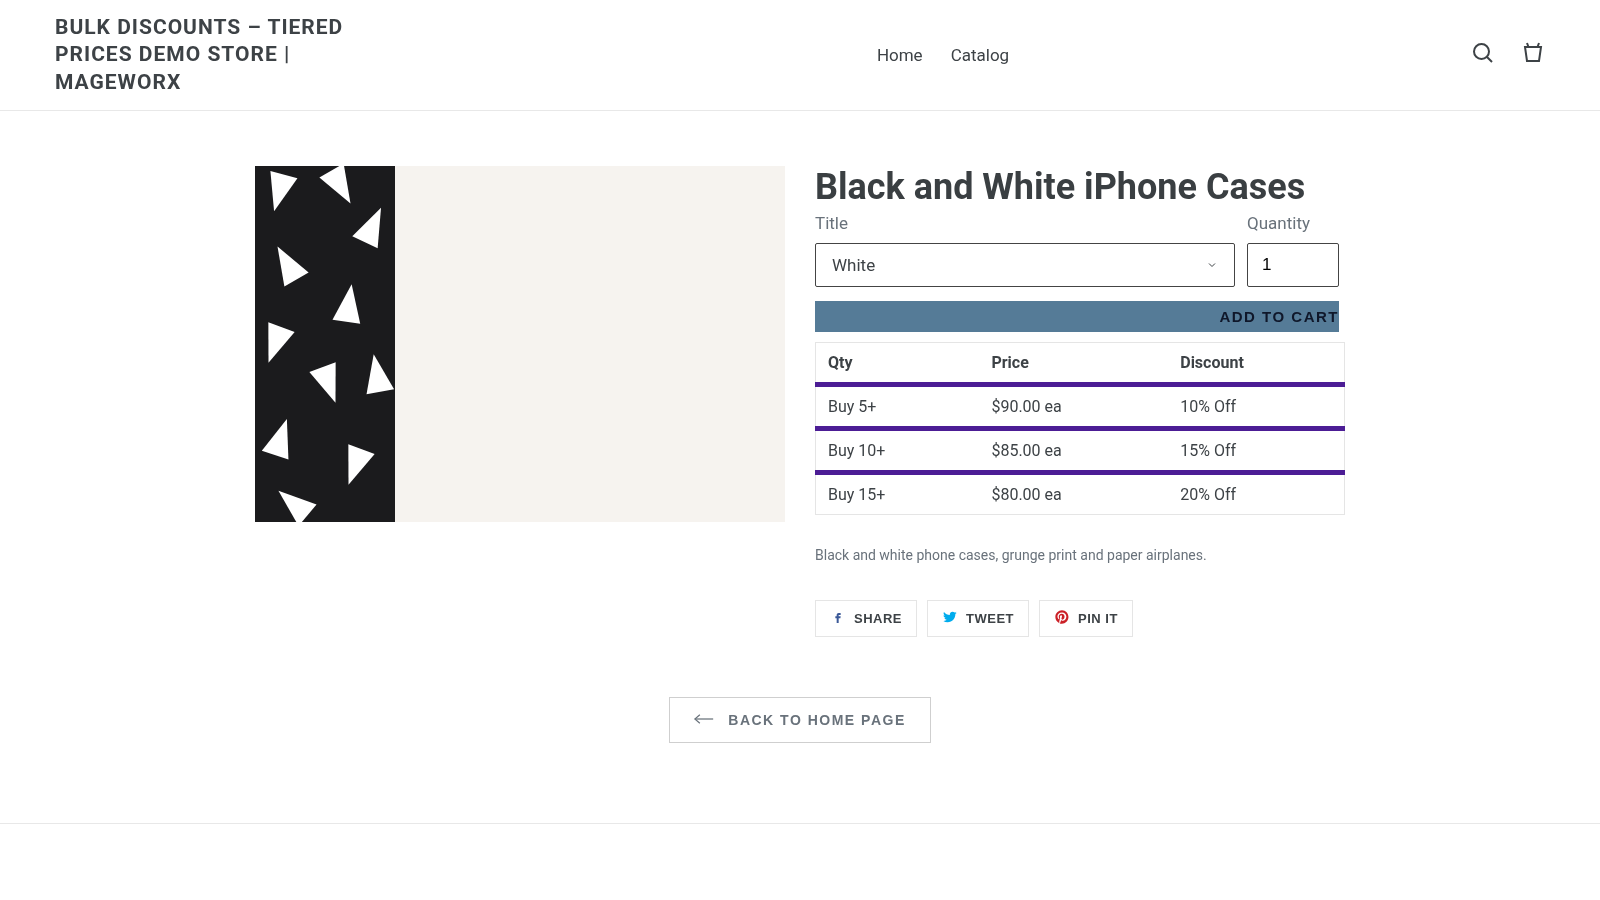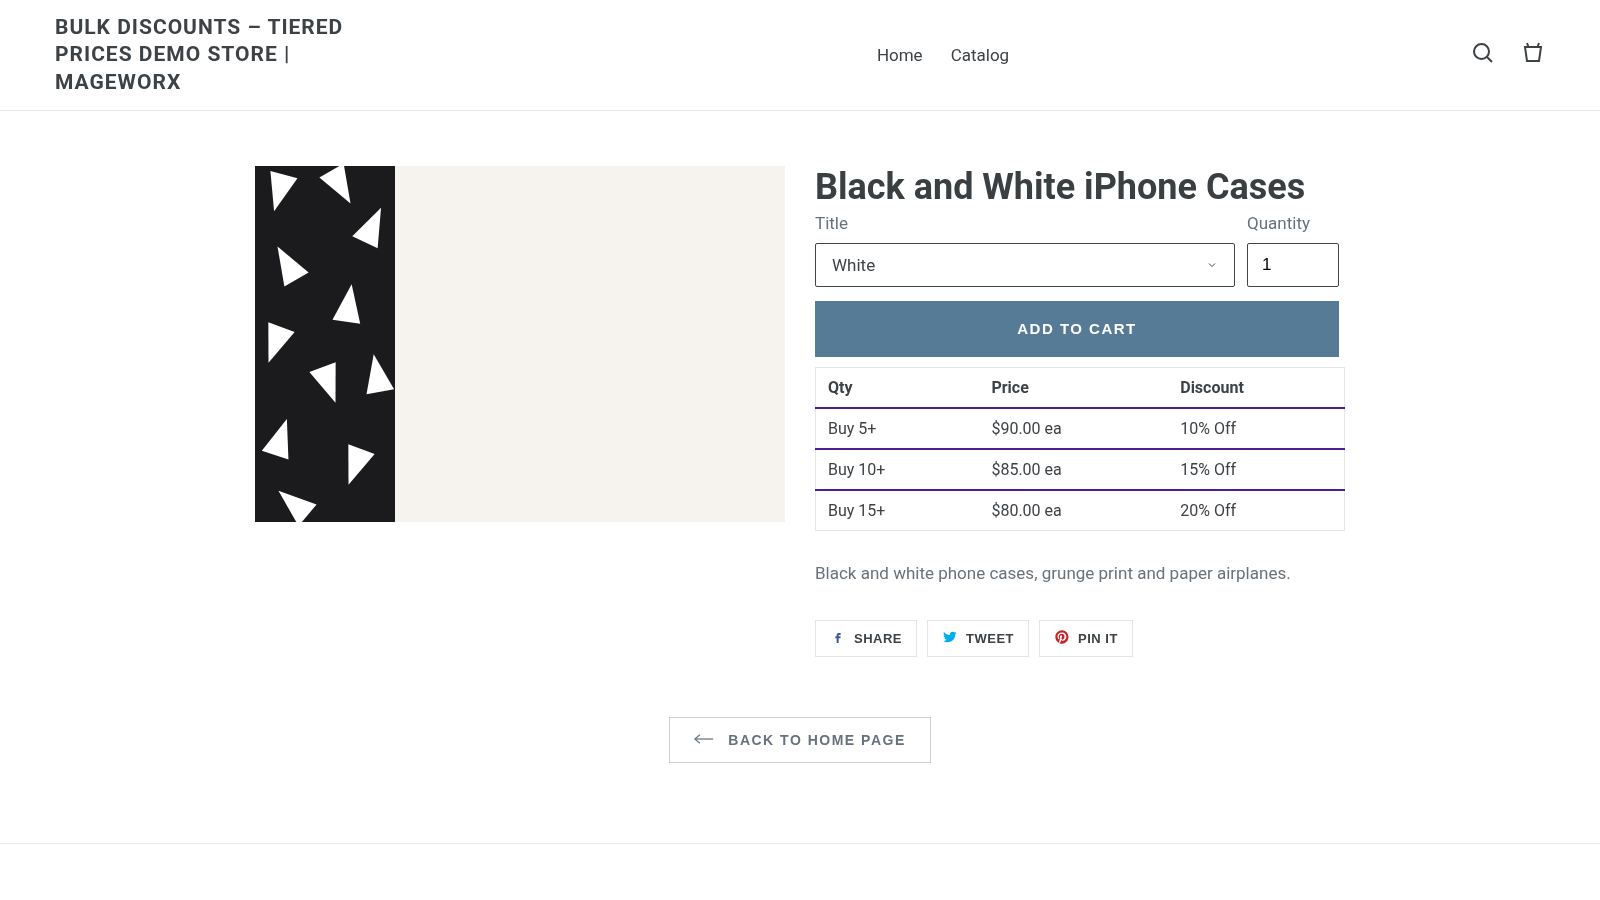--- a/index.html
+++ b/index.html
@@ -116,46 +116,47 @@
     width:100%;
     height:44px;
     border:1px solid #444;
     border-radius:2px;
     padding: 0 14px;
     font-size:17px;
   }
   .add-to-cart {
     width:100%;
     max-width: 524px;
-    height:56px;
+    height:31px;
     background:#557b97;
-    color:#ffffff;
+    color:#0f172a;
     border:none;
     font-size:15px;
     font-weight:700;
     letter-spacing:1.5px;
     cursor:pointer;
     margin-bottom: 10px;
+    text-align: right;
   }
   table.discounts {
     width:100%;
     max-width: 530px;
     border:1px solid #e5e5e5;
     border-collapse: collapse;
     margin-bottom: 30px;
   }
   table.discounts th, table.discounts td {
     text-align:left;
     padding: 10px 12px;
     font-size:16px;
-    border-top:2px solid #4c1d95;
+    border-top:5px solid #4c1d95;
   }
   table.discounts th { font-weight:700; border-top:none; }
   .description {
-    font-size:17px;
+    font-size:14px;
     color:#69727b;
     margin-bottom: 34px;
     line-height:1.5;
   }
   .share-row { display:flex; gap:10px; }
   .share-btn {
     display:flex;
     align-items:center;
     gap:8px;
     border:1px solid #e5e5e5;

